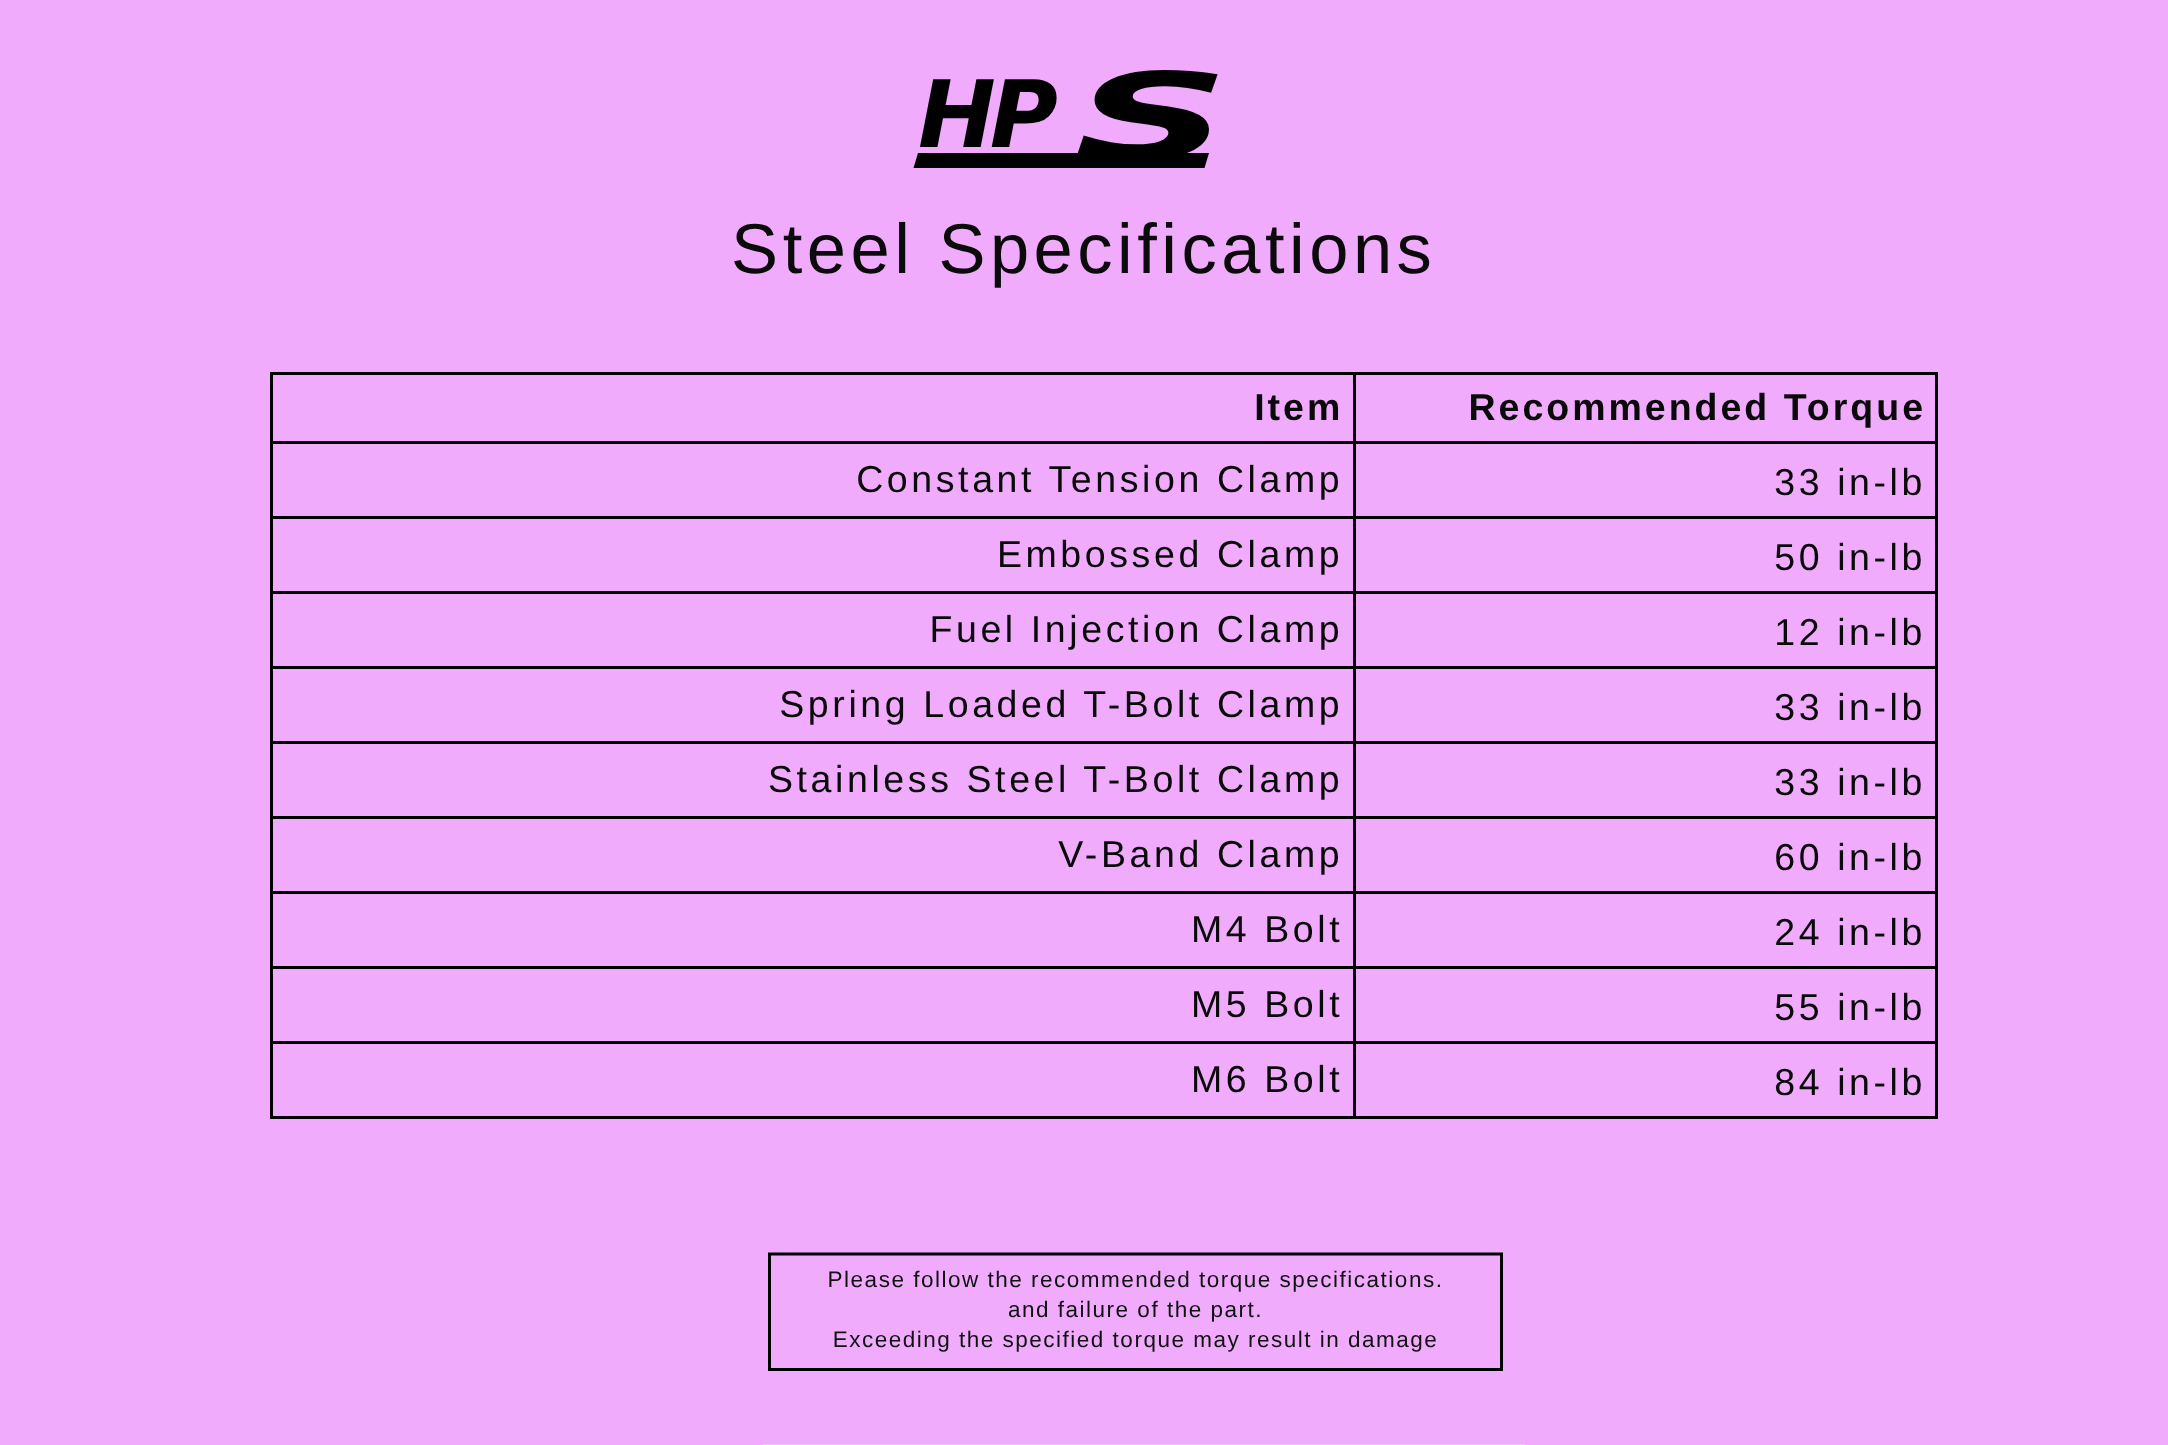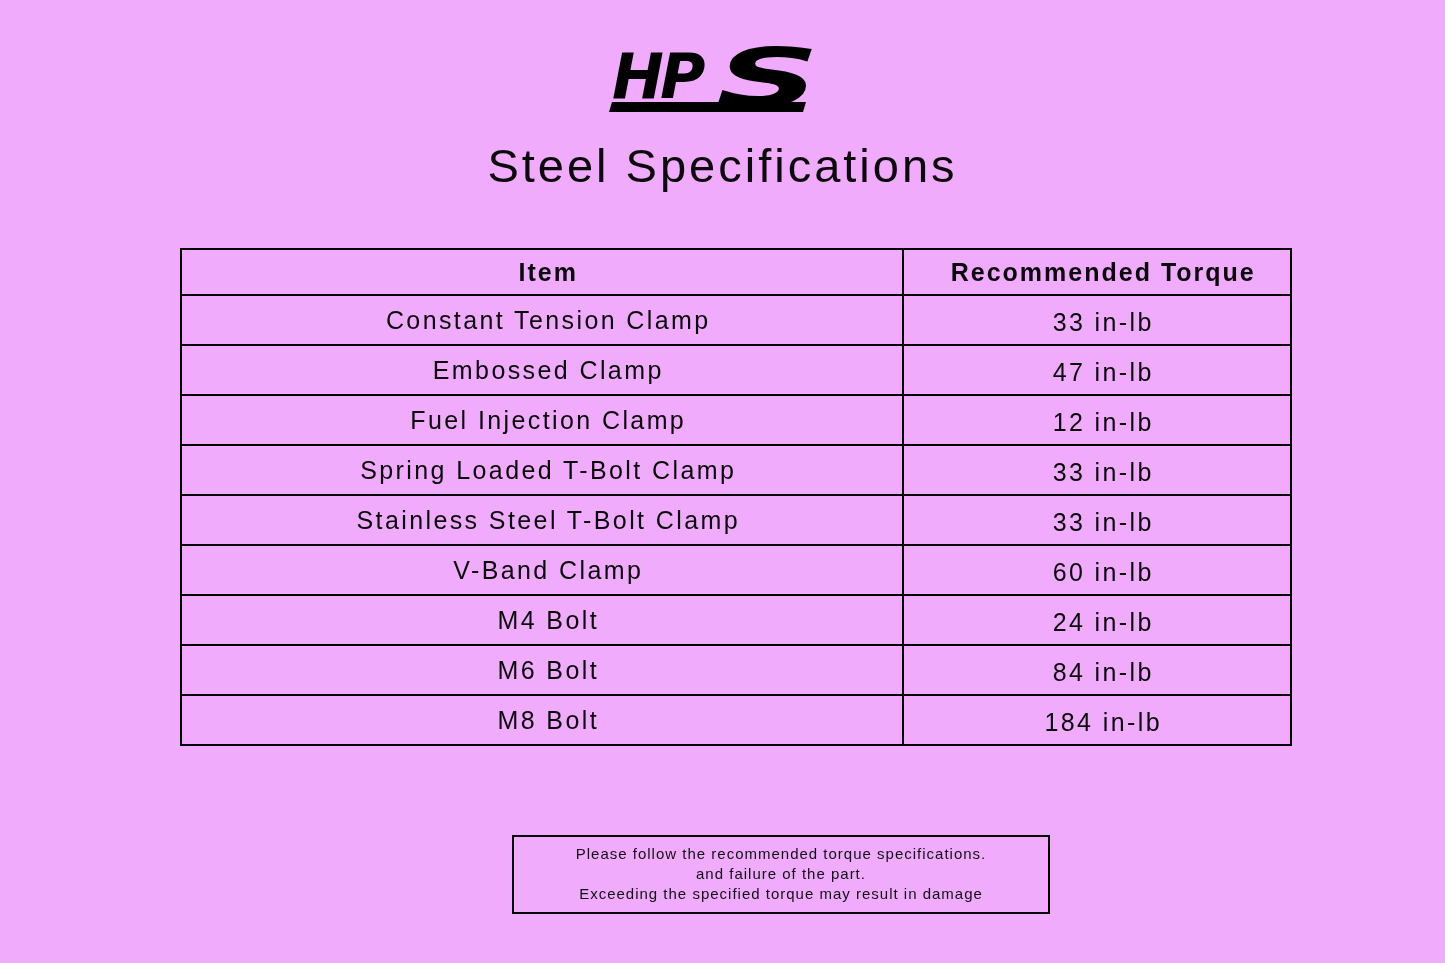--- a/index.html
+++ b/index.html
@@ -45,38 +45,38 @@
     width: 100%;
     border-collapse: collapse;
     table-layout: fixed;
   }
   col.c1 { width: 65%; }
   col.c2 { width: 35%; }
   .spec-table th, .spec-table td {
     border: 2px solid #000000;
     height: 44px;
     padding: 0 6px 0 19px;
-    text-align: center;
+    text-align: right;
     vertical-align: middle;
     font-size: 25px;
     letter-spacing: 2.4px;
     color: #0a0a0a;
     overflow: hidden;
     white-space: nowrap;
   }
   .spec-table th {
     font-weight: 700;
     letter-spacing: 2px;
   }
   .spec-table td.torque-cell { padding-top: 4px; margin-left: 44px; }
   .note {
     position: absolute;
     left: 512px;
     top: 835px;
-    width: 538px;
+    width: 490px;
     box-sizing: border-box;
     border: 2px solid #000000;
     padding: 7px 8px 8px 8px;
     text-align: center;
     font-size: 15px;
     line-height: 20px;
     letter-spacing: 1px;
     color: #111111;
   }
 </style>
@@ -105,21 +105,21 @@
           <th>Recommended Torque</th>
         </tr>
       </thead>
       <tbody>
           <tr>
             <td class="item-cell">Constant Tension Clamp</td>
             <td class="torque-cell">33 in-lb</td>
           </tr>
           <tr>
             <td class="item-cell">Embossed Clamp</td>
-            <td class="torque-cell">47 in-lb</td>
+            <td class="torque-cell">50 in-lb</td>
           </tr>
           <tr>
             <td class="item-cell">Fuel Injection Clamp</td>
             <td class="torque-cell">12 in-lb</td>
           </tr>
           <tr>
             <td class="item-cell">Spring Loaded T-Bolt Clamp</td>
             <td class="torque-cell">33 in-lb</td>
           </tr>
           <tr>
@@ -128,26 +128,26 @@
           </tr>
           <tr>
             <td class="item-cell">V-Band Clamp</td>
             <td class="torque-cell">60 in-lb</td>
           </tr>
           <tr>
             <td class="item-cell">M4 Bolt</td>
             <td class="torque-cell">24 in-lb</td>
           </tr>
           <tr>
+            <td class="item-cell">M5 Bolt</td>
+            <td class="torque-cell">55 in-lb</td>
+          </tr>
+          <tr>
             <td class="item-cell">M6 Bolt</td>
             <td class="torque-cell">84 in-lb</td>
-          </tr>
-          <tr>
-            <td class="item-cell">M8 Bolt</td>
-            <td class="torque-cell">184 in-lb</td>
           </tr>
         </tbody>
     </table>
   </div>
 
   <div class="note">
     <div>
         <div>Please follow the recommended torque specifications.</div>
         <div>and failure of the part.</div>
         <div>Exceeding the specified torque may result in damage</div>

